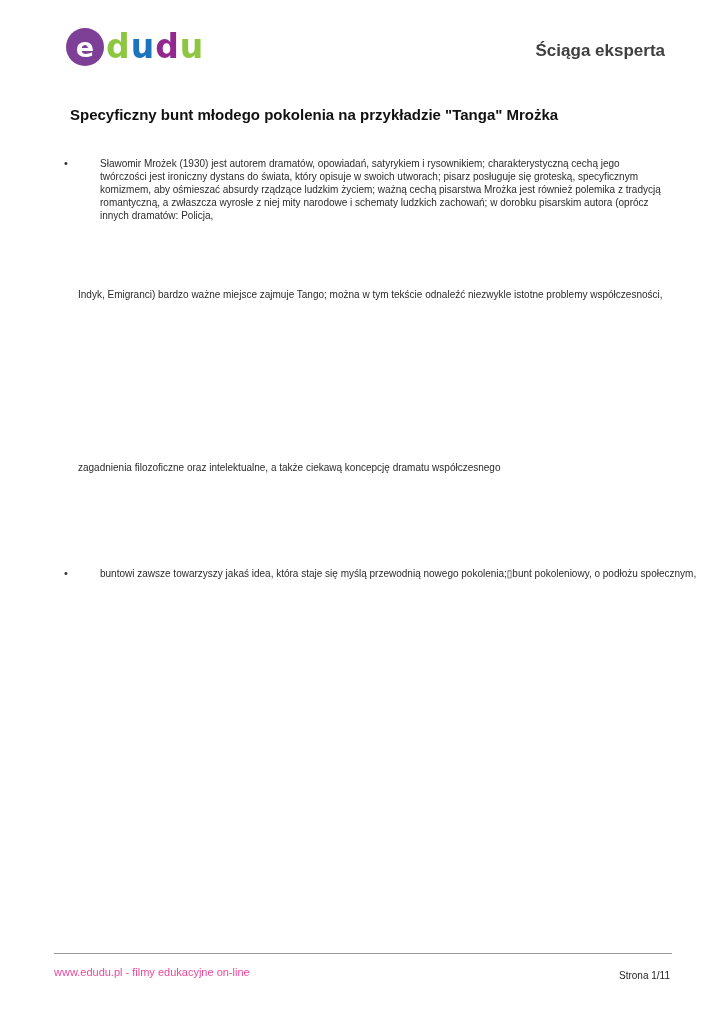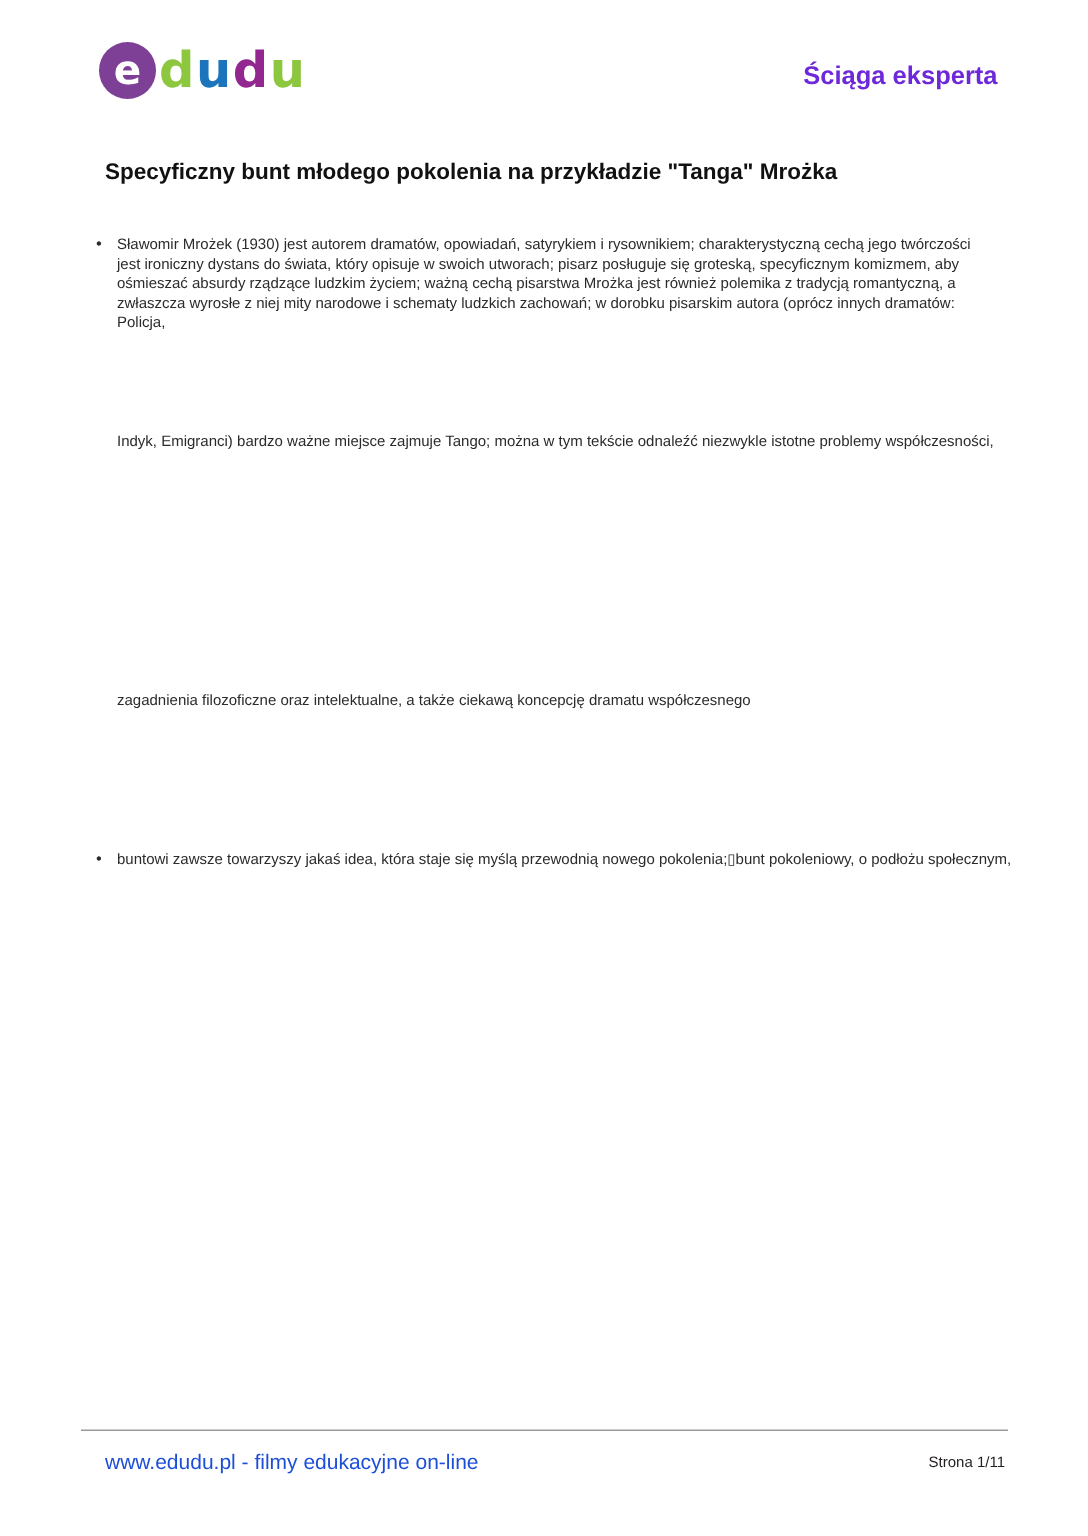--- a/index.html
+++ b/index.html
@@ -47,21 +47,21 @@
   .c-blue   { color: #1c75bc; }
   .c-purple { color: #92278f; }
 
   
   .tagline {
     position: absolute;
     top: 41px;
     right: 60px;
     font-size: 17px;
     font-weight: bold;
-    color: #6d28d9;
+    color: #404040;
   }
 
   
   .title {
     position: absolute;
     top: 90px;
     left: 54px;
     margin: 16px;
     font-size: 15px;
     font-weight: bold;
@@ -75,44 +75,44 @@
     line-height: 13px;
     color: #2b2b2b;
   }
   .bullet-row { display: flex; }
   .dot {
     width: 14px;
     flex: 0 0 14px;
     text-align: left;
     font-size: 11px;
   }
-  .btext { display: block; }
+  .btext { display: block; margin-left: 22px; }
 
   .b1 { top: 157px; left: 64px; width: 600px; }
   .b2 { top: 288px; left: 78px; white-space: nowrap; }
   .b3 { top: 461px; left: 78px; white-space: nowrap; }
   .b4 { top: 567px; left: 64px; width: 640px; white-space: nowrap; }
   .b5 { top: 744px; left: 78px; white-space: nowrap; }
 
   
   .footer-rule {
     position: absolute;
     top: 953px;
     left: 54px;
     width: 618px;
     border: none;
     border-top: 1px solid #9a9a9a;
     margin: 0;
   }
   .footer-site {
     position: absolute;
     top: 966px;
-    left: 70px;
-    font-size: 14px;
-    color: #1d4ed8;
+    left: 54px;
+    font-size: 11px;
+    color: #ec4899;
   }
   .footer-page {
     position: absolute;
     top: 970px;
     right: 55px;
     font-size: 10px;
     color: #231f20;
     text-align: right;
   }
 </style>

